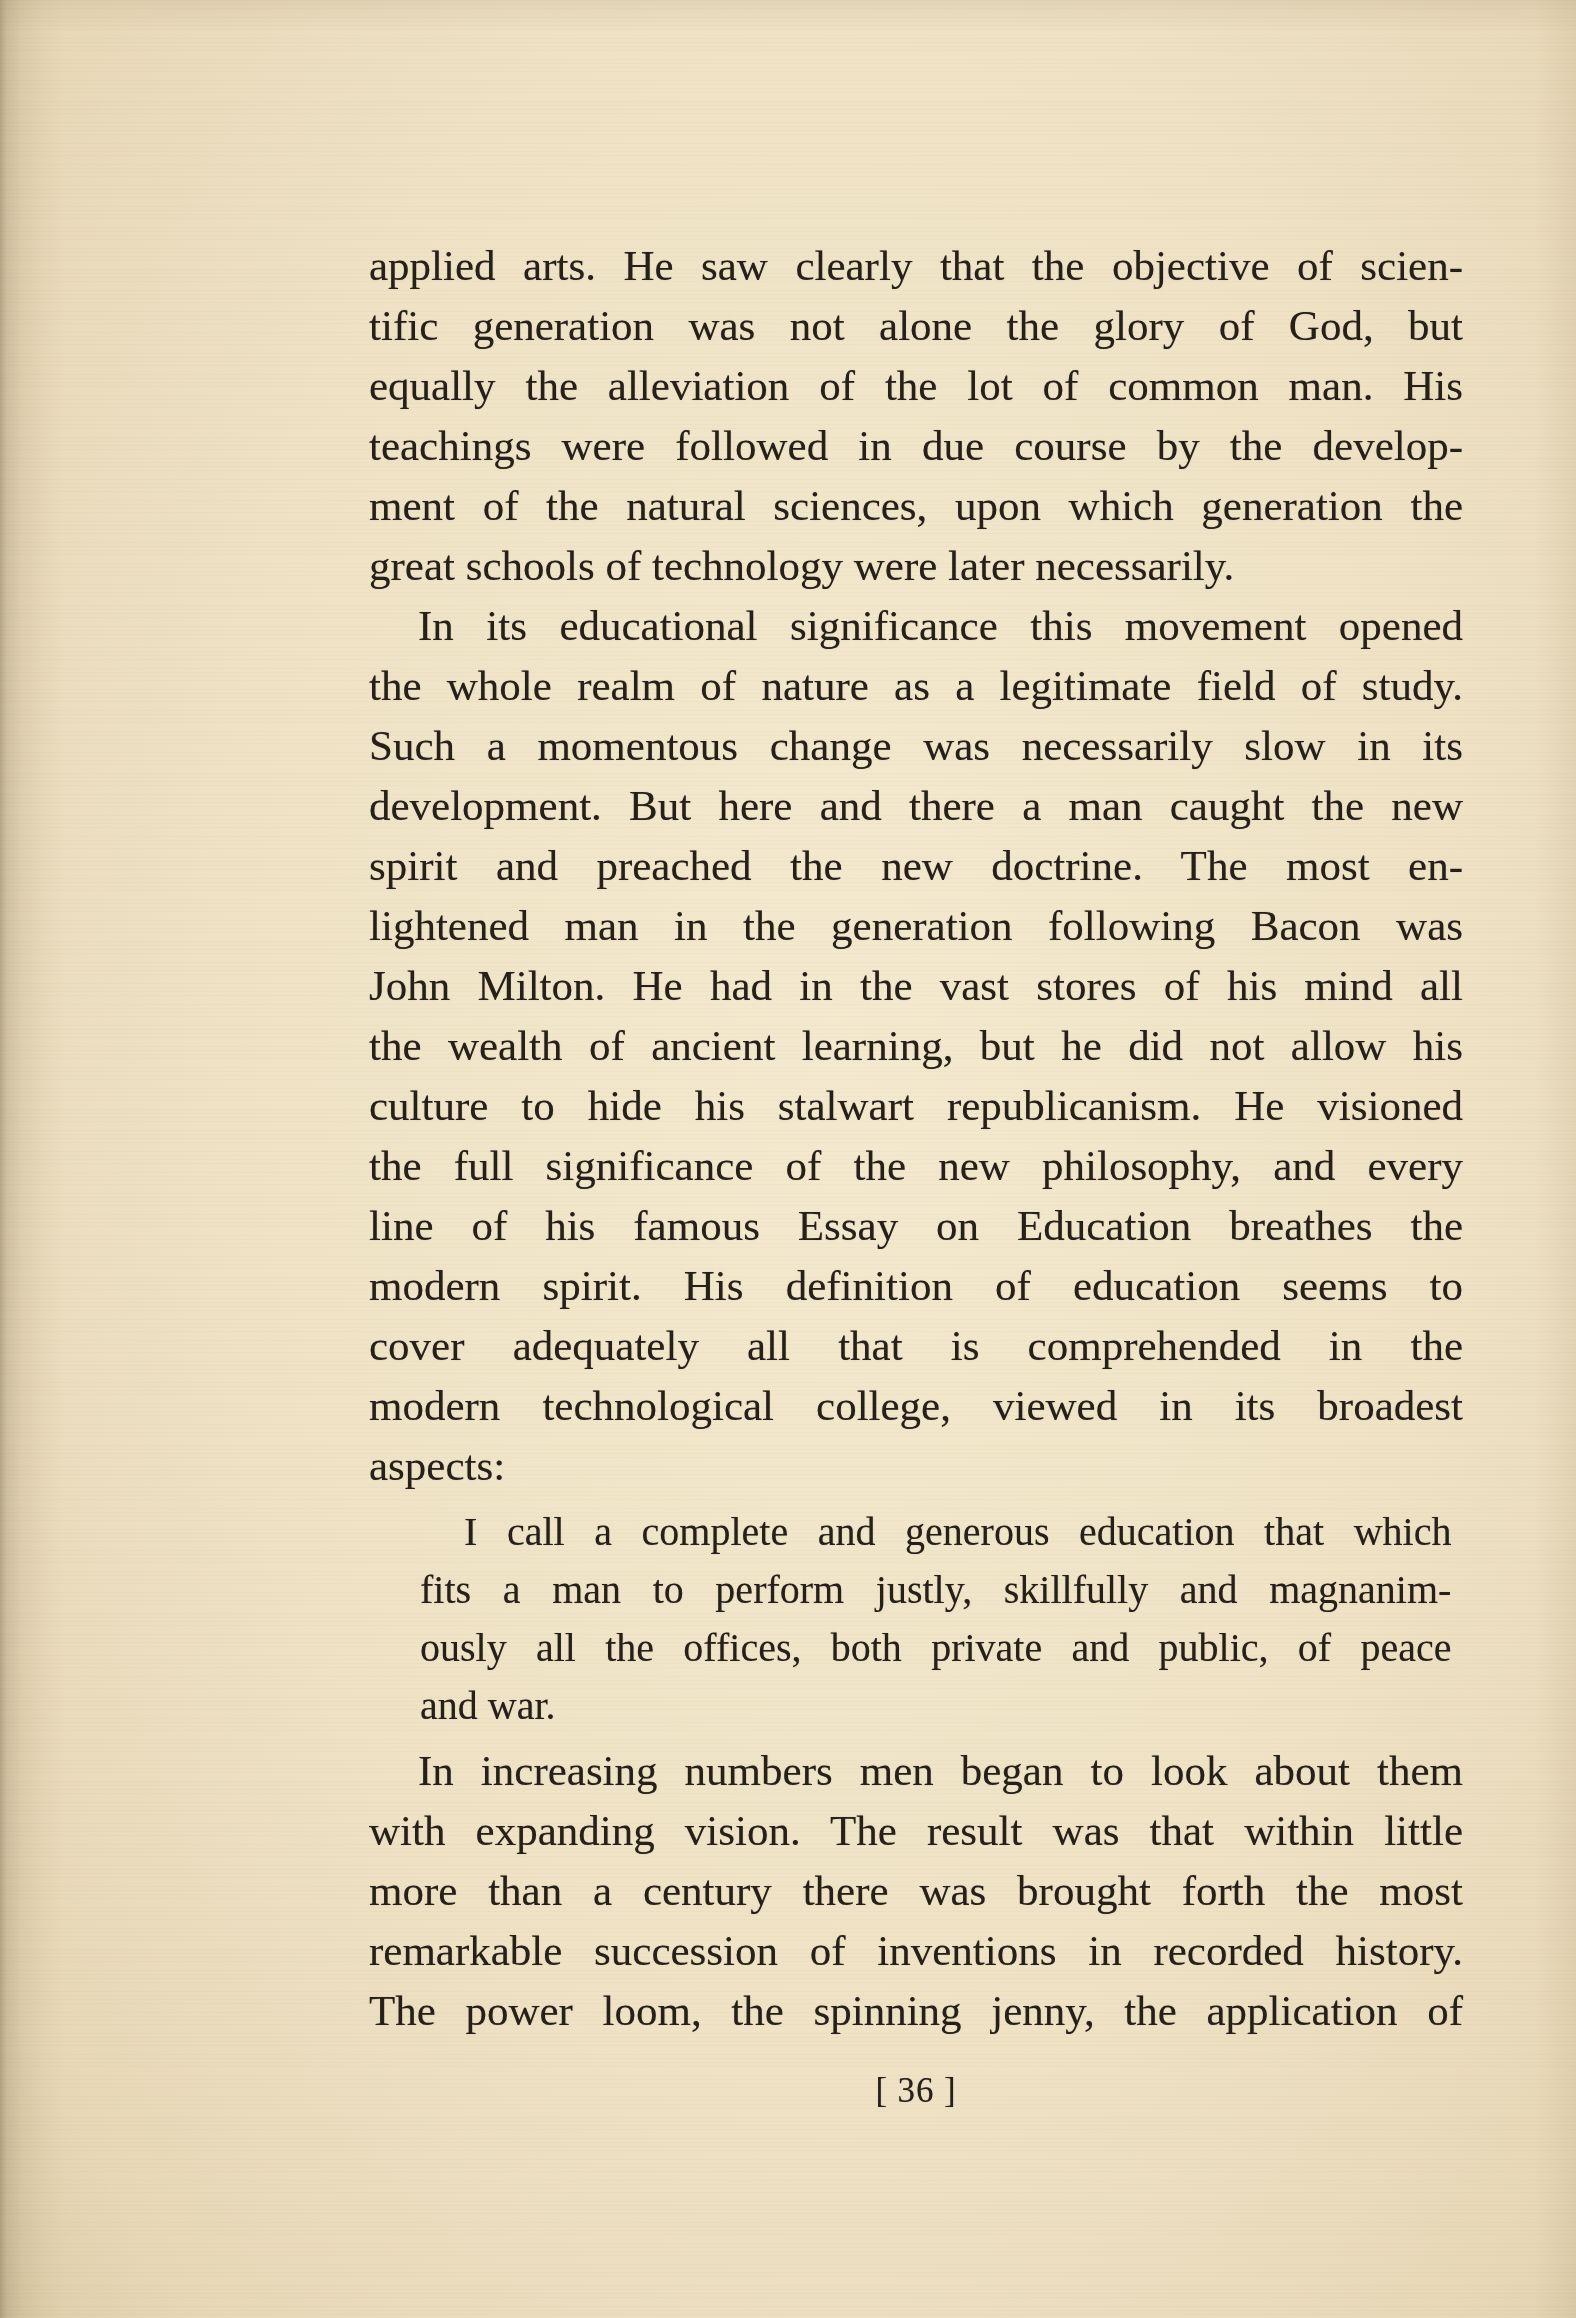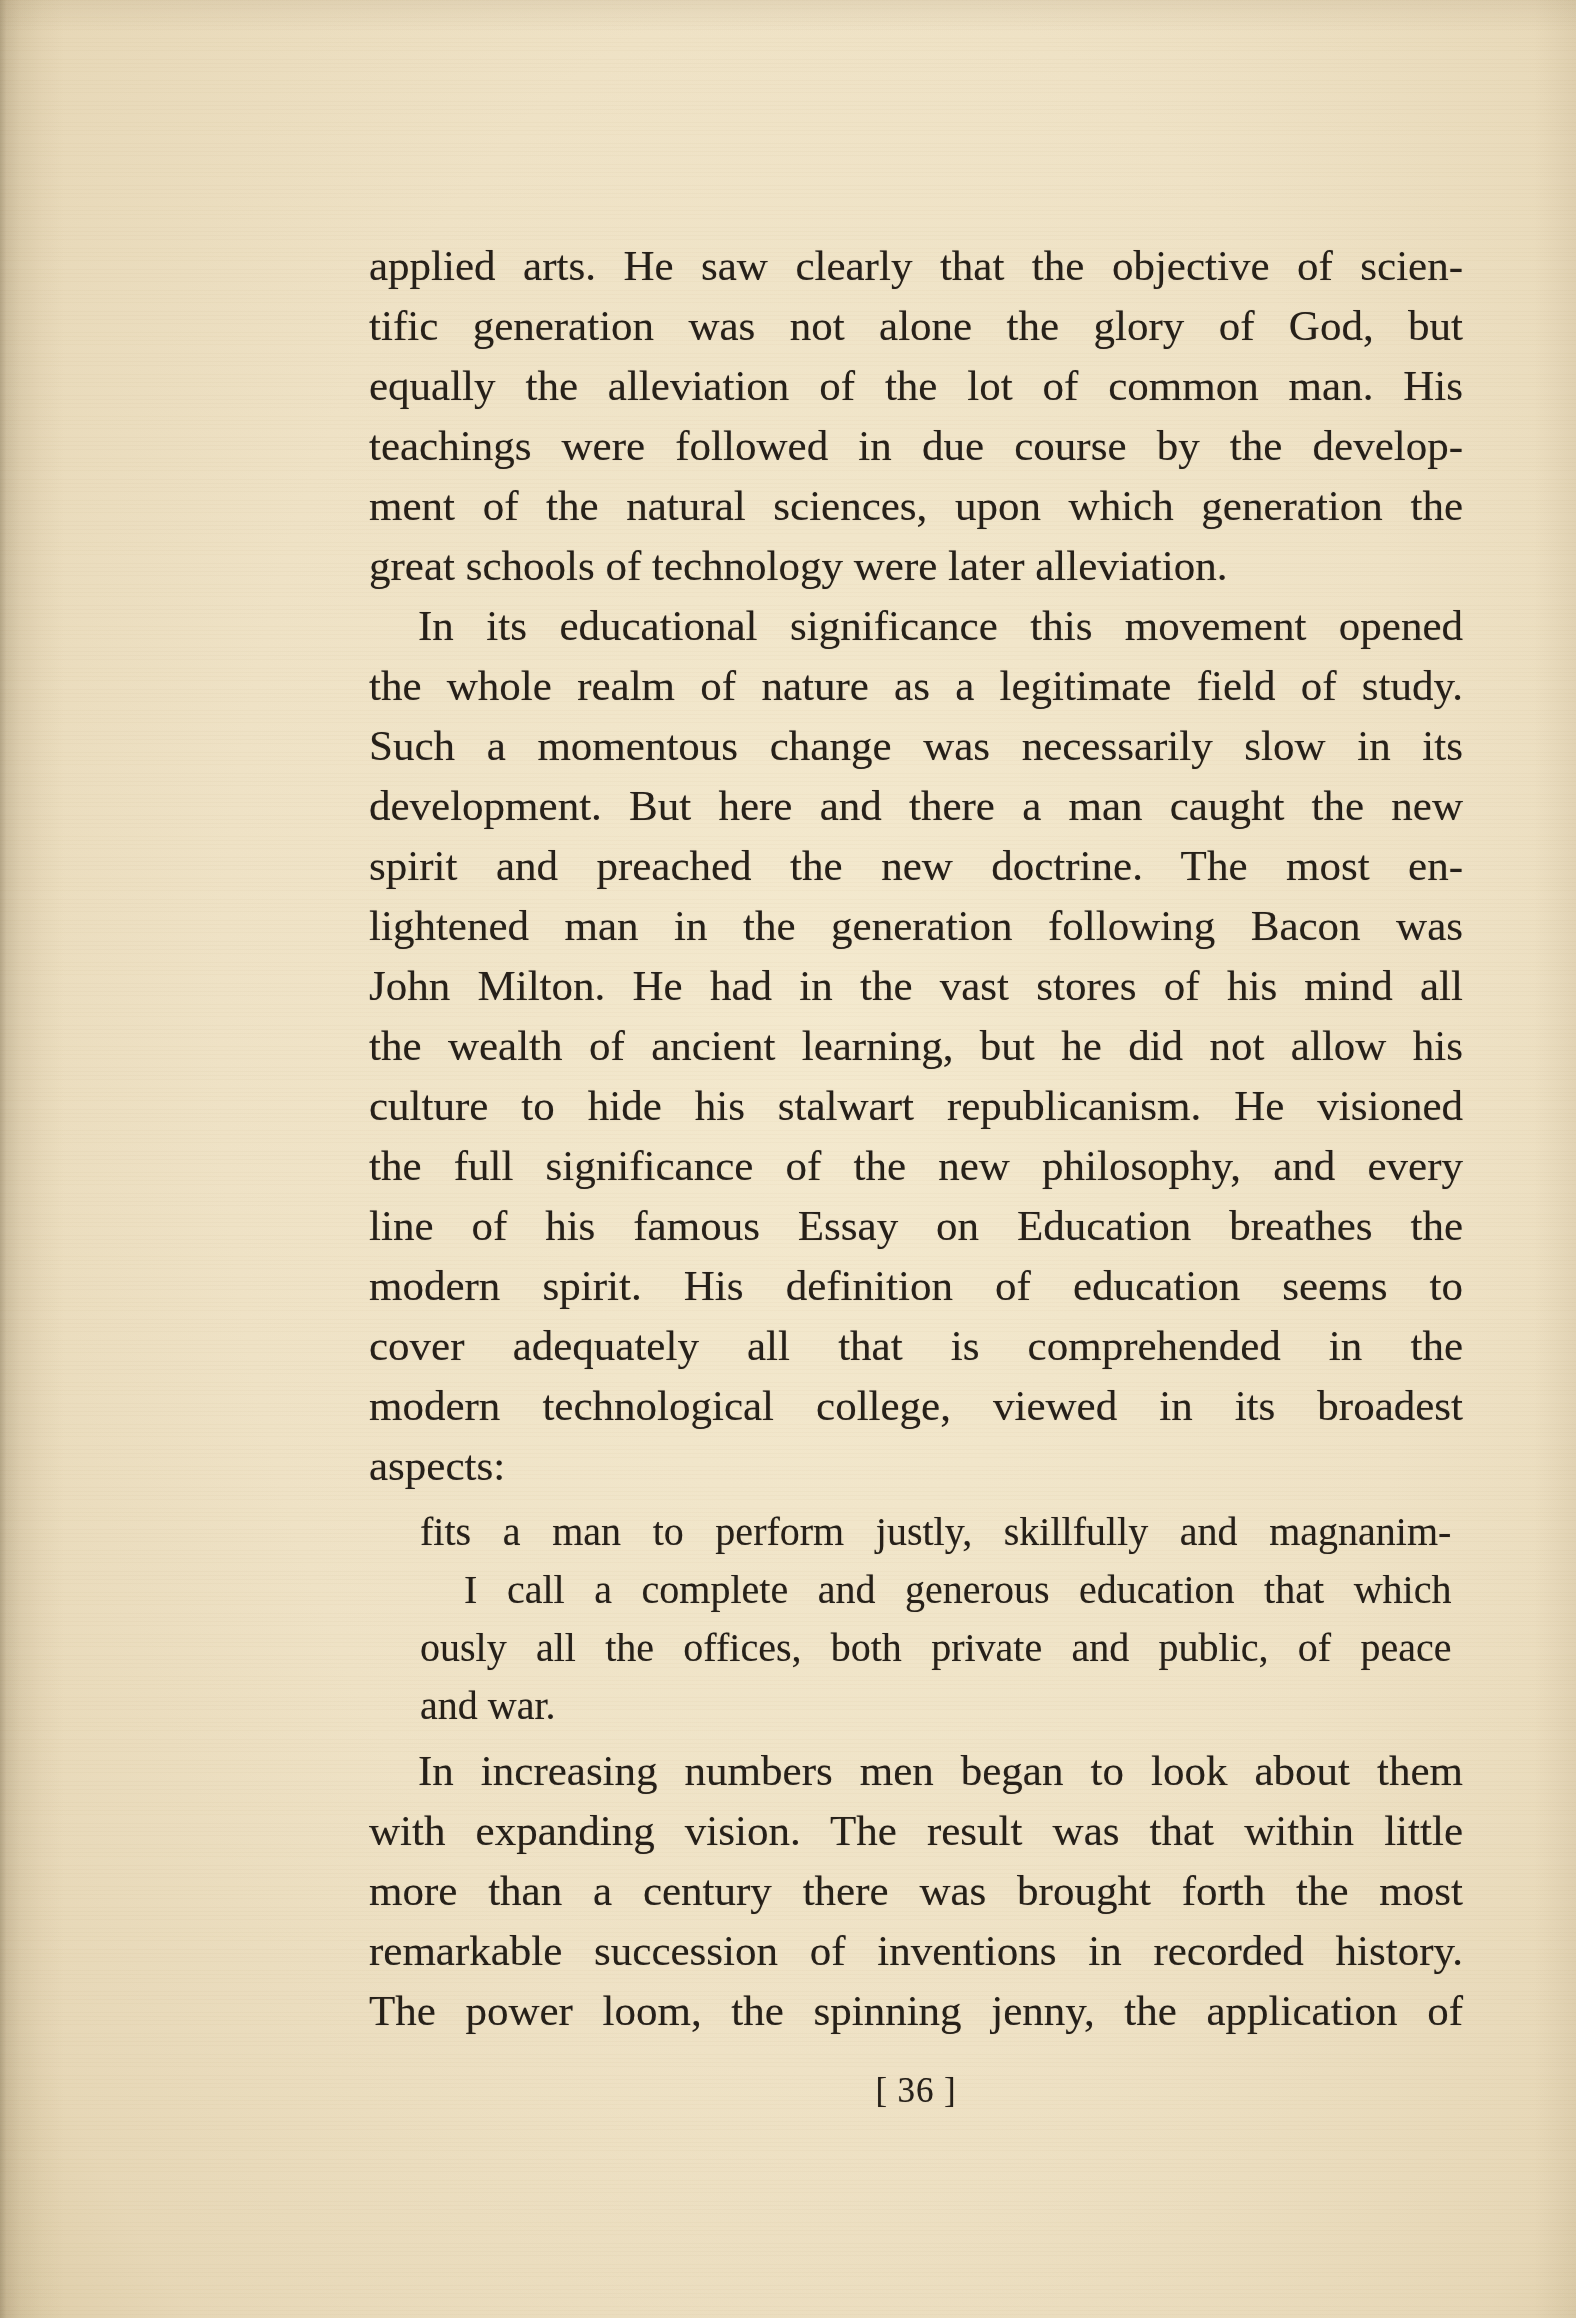--- a/index.html
+++ b/index.html
@@ -102,42 +102,42 @@
 <div class="paper-grain"></div>
 
 <div class="text-block">
   <div id="paragraphs">
       <div class="para body">
         <div class="line">applied arts. He saw clearly that the objective of scien-</div>
         <div class="line">tific generation was not alone the glory of God, but</div>
         <div class="line">equally the alleviation of the lot of common man. His</div>
         <div class="line">teachings were followed in due course by the develop-</div>
         <div class="line">ment of the natural sciences, upon which generation the</div>
-        <div class="line no-just">great schools of technology were later alleviation.</div>
+        <div class="line no-just">great schools of technology were later necessarily.</div>
       </div>
       <div class="para body">
         <div class="line indent">In its educational significance this movement opened</div>
         <div class="line">the whole realm of nature as a legitimate field of study.</div>
         <div class="line">Such a momentous change was necessarily slow in its</div>
         <div class="line">development. But here and there a man caught the new</div>
         <div class="line">spirit and preached the new doctrine. The most en-</div>
         <div class="line">lightened man in the generation following Bacon was</div>
         <div class="line">John Milton. He had in the vast stores of his mind all</div>
         <div class="line">the wealth of ancient learning, but he did not allow his</div>
         <div class="line">culture to hide his stalwart republicanism. He visioned</div>
         <div class="line">the full significance of the new philosophy, and every</div>
         <div class="line">line of his famous Essay on Education breathes the</div>
         <div class="line">modern spirit. His definition of education seems to</div>
         <div class="line">cover adequately all that is comprehended in the</div>
         <div class="line">modern technological college, viewed in its broadest</div>
         <div class="line no-just">aspects:</div>
       </div>
       <div class="para quote">
+        <div class="line indent">I call a complete and generous education that which</div>
         <div class="line">fits a man to perform justly, skillfully and magnanim-</div>
-        <div class="line indent">I call a complete and generous education that which</div>
         <div class="line">ously all the offices, both private and public, of peace</div>
         <div class="line no-just">and war.</div>
       </div>
       <div class="para body">
         <div class="line indent">In increasing numbers men began to look about them</div>
         <div class="line">with expanding vision. The result was that within little</div>
         <div class="line">more than a century there was brought forth the most</div>
         <div class="line">remarkable succession of inventions in recorded history.</div>
         <div class="line">The power loom, the spinning jenny, the application of</div>
       </div>

